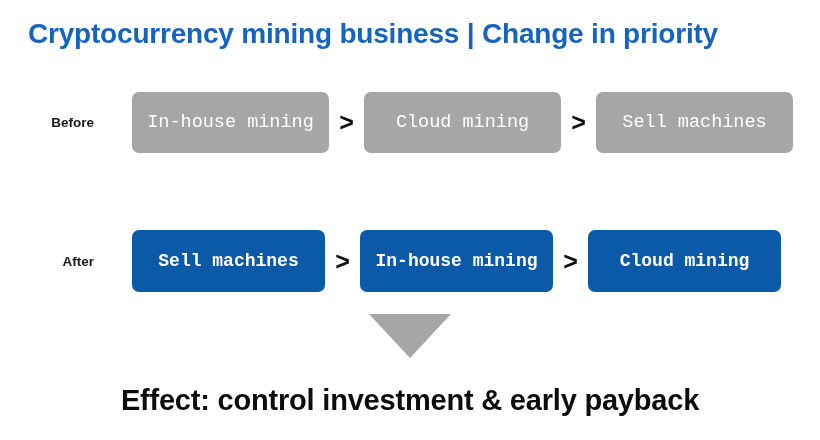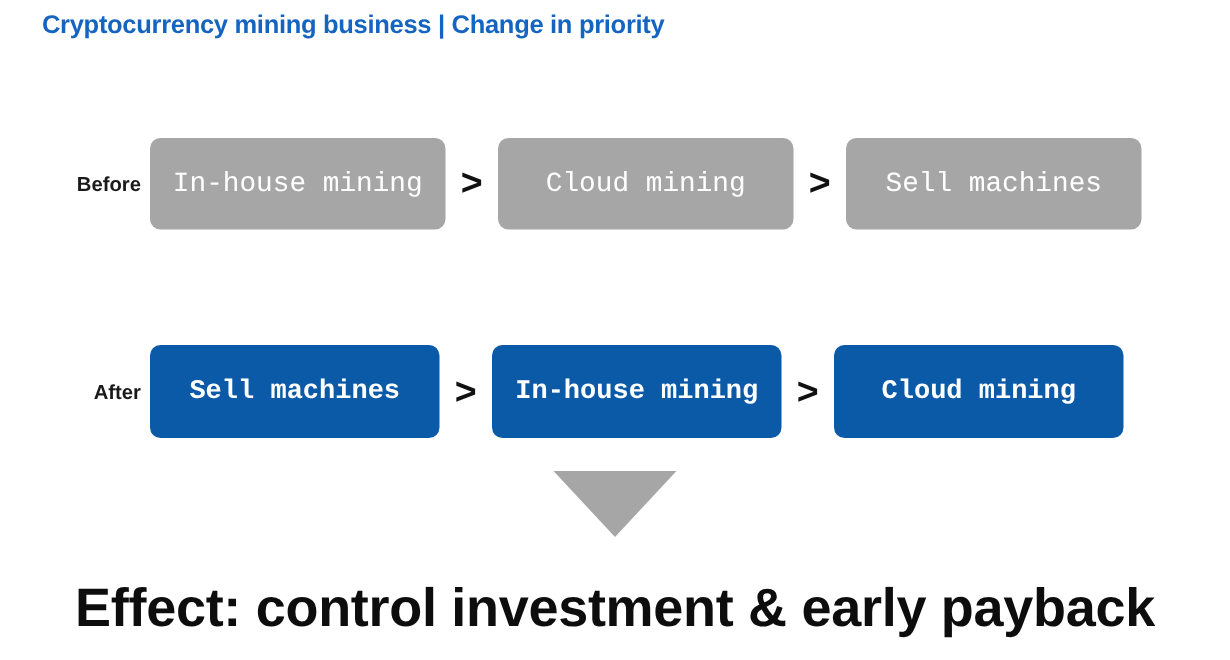--- a/index.html
+++ b/index.html
@@ -18,35 +18,36 @@
   .slide {
     position: absolute;
     inset: 0;
     background: #ffffff;
   }
 
   
   .title {
     position: absolute;
     left: 28px;
-    top: 7px;
-    font-size: 17px;
+    top: 18px;
+    font-size: 28px;
     font-weight: bold;
     letter-spacing: -0.2px;
     color: #1565C0;
     white-space: nowrap;
   }
 
   
   .row {
     position: absolute;
     left: 0;
     width: 820px;
     display: flex;
     align-items: center;
+    gap: 32px;
   }
   .row-before { top: 92px; height: 61px; }
   .row-after  { top: 230px; height: 62px; }
 
   .row-label {
     width: 100px;
     text-align: right;
     padding-right: 6px;
     box-sizing: border-box;
     font-size: 13.5px;
@@ -118,21 +119,21 @@
     border-top: 44px solid #A6A6A6;
   }
 
   
   .effect {
     position: absolute;
     left: 0;
     top: 384px;
     width: 820px;
     text-align: center;
-    font-size: 36px;
+    font-size: 29px;
     font-weight: bold;
     color: #0d0d0d;
     letter-spacing: -0.2px;
     white-space: nowrap;
   }
 </style>
 </head>
 <body>
 
 <div class="slide">

